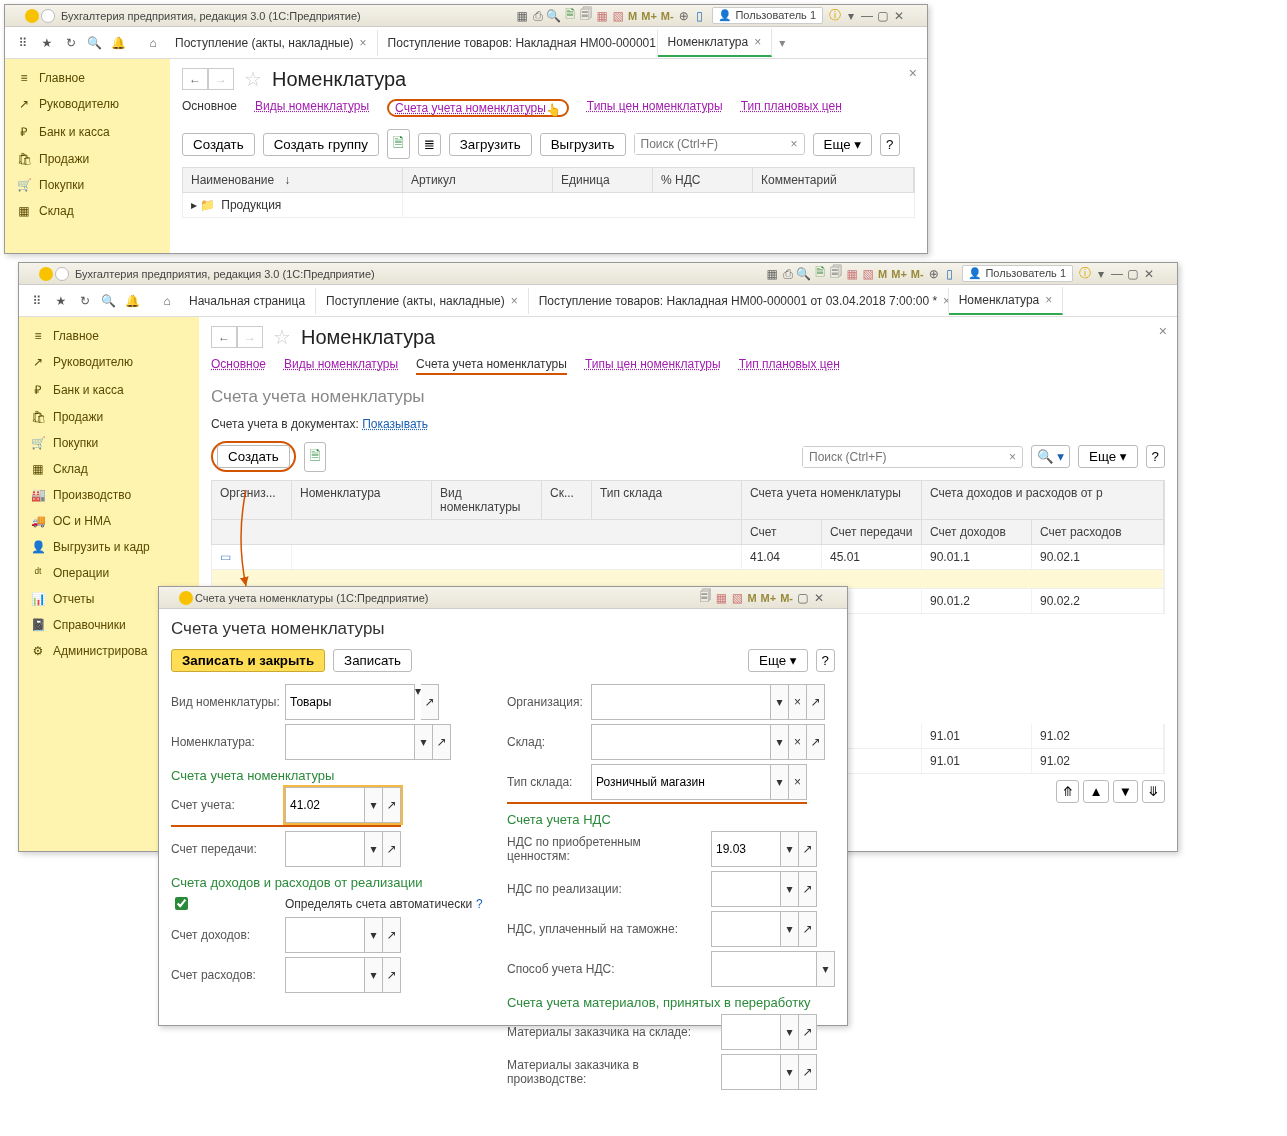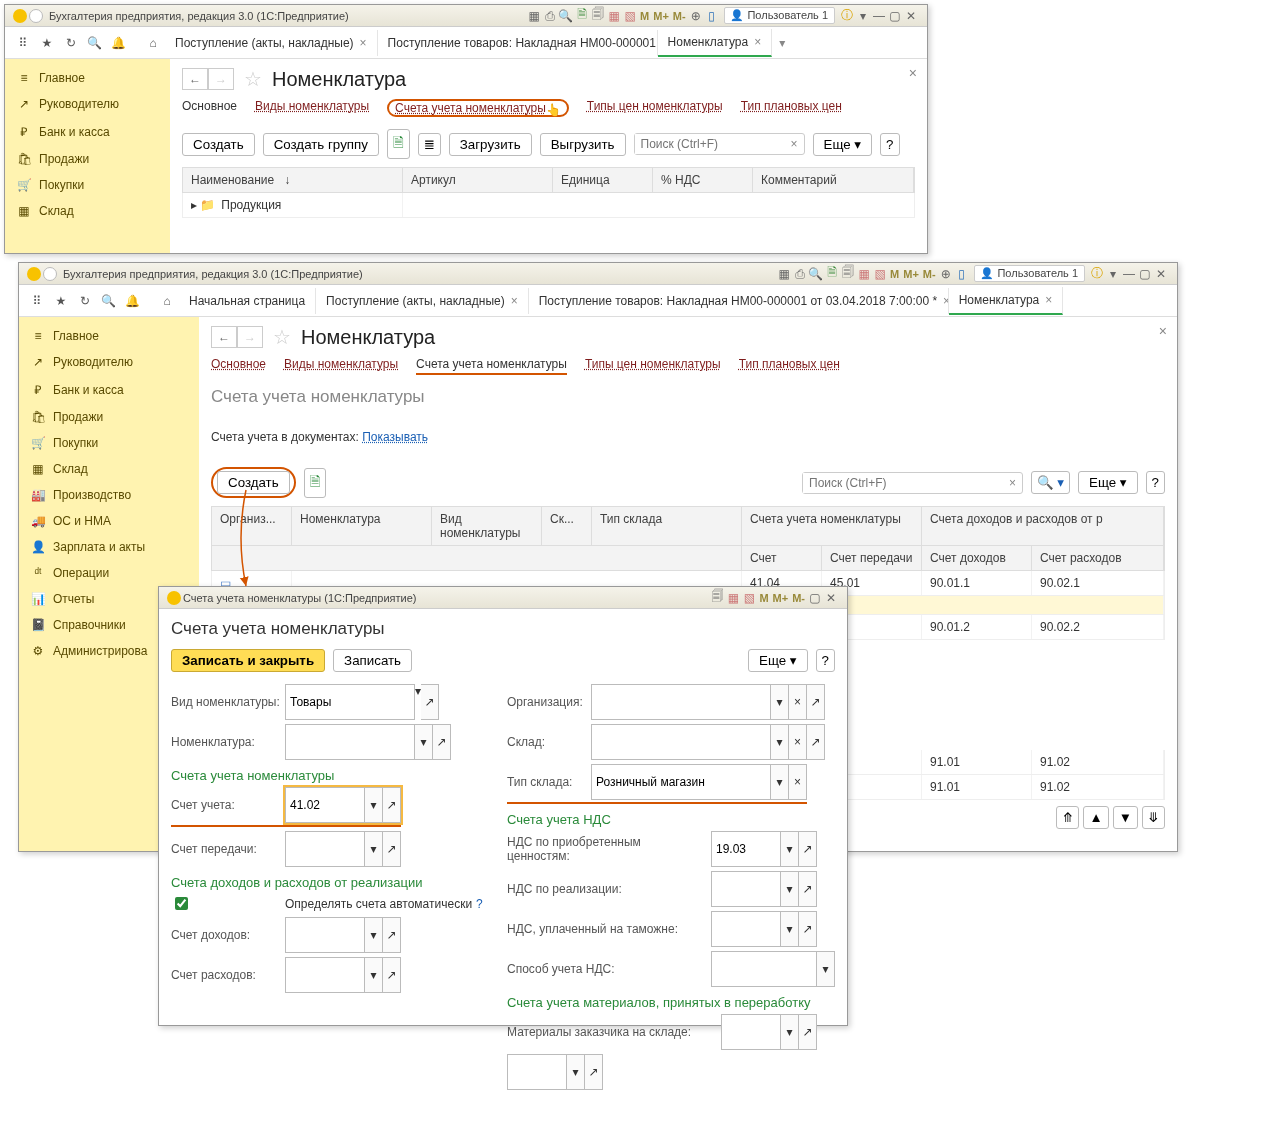--- a/index.html
+++ b/index.html
@@ -1,18 +1,18 @@
 <!DOCTYPE html>
 <html><head>
 <meta charset="utf-8">
 <style>
   * { box-sizing: border-box; font-family: Arial, sans-serif; }
   body { margin: 0; background: #fff; font-size: 12px; color: #333; position: relative; width: 1287px; height: 1136px; }
   .win { position: absolute; border: 1px solid #999; background: #f4f4f4; box-shadow: 2px 2px 6px rgba(0,0,0,.2); }
-  .titlebar { height: 22px; background: linear-gradient(#f5f3ea,#e7e4d6); display: flex; align-items: center; padding: 0 8px; font-size: 11px; color: #444; border-bottom: 1px solid #ccc; }
+  .titlebar { height: 22px; background: linear-gradient(#f5f3ea,#e7e4d6); display: flex; align-items: center; padding: 0 20px; font-size: 11px; color: #444; border-bottom: 1px solid #ccc; }
   .titlebar .logo { width: 14px; height: 14px; background: #f8c200; border-radius: 50%; margin-right: 2px; display:inline-block;}
   .titlebar .rnd { width: 14px; height: 14px; background: #fff; border:1px solid #bbb; border-radius:50%; margin-right:6px;}
   .titlebar .spacer { flex: 1; }
   .titlebar .ticon { width: 16px; text-align: center; color: #666; cursor: pointer; font-size: 12px; }
   .titlebar .mtxt { color:#998a3a; font-weight:bold; padding:0 2px;}
   .titlebar .userbox{ border:1px solid #ccc; background:#fff; padding:1px 6px; margin:0 4px; border-radius:2px;}
   .toolbar { height: 32px; background: #fff; border-bottom: 1px solid #ddd; display: flex; align-items: center; padding: 0 6px; }
   .toolbar .ticon { width: 24px; height: 24px; display:flex; align-items:center; justify-content:center; color:#555; cursor:pointer; border-radius:3px;}
   .tabs { display: flex; align-items: center; gap:0; }
   .tab { padding: 6px 10px; border-right:1px solid #e5e5e5; display:flex; align-items:center; gap:6px; cursor:pointer; max-width:280px; white-space:nowrap; overflow:hidden; text-overflow:ellipsis;}
@@ -23,21 +23,21 @@
   .sidebar { width: 165px; background: #fff3b0; padding: 6px 0; }
   .sidebar.wide{width:180px;}
   .sitem { display:flex; align-items:center; gap:8px; padding:6px 12px; color:#594a00; cursor:pointer;}
   .sitem .ico{width:14px;text-align:center;font-size:12px;}
   .main { flex:1; background:#fff; padding:8px 12px; overflow:hidden; position:relative;}
   .navbtns{display:flex; gap:0;}
   .navbtn{border:1px solid #ccc; background:#fff; width:26px; height:22px; display:flex;align-items:center;justify-content:center; color:#666; cursor:pointer;}
   .star{font-size:20px;color:#ccc;margin:0 10px;cursor:pointer;}
   h1.page{font-size:20px; font-weight:normal; margin:0; color:#222;}
   .links{display:flex; gap:18px; margin:8px 0 12px;}
-  .links a{color:#7f1d1d; text-decoration:underline dotted; cursor:pointer;text-align:center;}
+  .links a{color:#a21caf; text-decoration:underline dotted; cursor:pointer;text-align:center;}
   .links .plain{color:#333; text-decoration:none;}
   .links .sel{color:#333; text-decoration:none; border-bottom:2px solid #d35400; padding-bottom:2px;}
   .oval{border:2px solid #d35400; border-radius:24px; padding:0 6px;}
   .btnrow{display:flex; align-items:center; gap:8px; margin-bottom:8px;}
   .btn{border:1px solid #bbb; background:#fff; padding:3px 10px; border-radius:3px; cursor:pointer;}
   .btn.icon{padding:3px 5px;}
   .btn.yellow{ background:#ffdd55; border-color:#caa933; font-weight:bold;}
   .searchbox{display:flex;align-items:center;border:1px solid #ccc;border-radius:3px;background:#fff;}
   .searchbox input{border:none; outline:none; padding:3px 6px; width:150px; font-size:12px;}
   .searchbox .x{padding:0 6px;color:#888;cursor:pointer;}
@@ -266,21 +266,21 @@
       <div class="sitem">
           <span class="ico">🏭</span>
           <span>Производство</span>
         </div>
       <div class="sitem">
           <span class="ico">🚚</span>
           <span>ОС и НМА</span>
         </div>
       <div class="sitem">
           <span class="ico">👤</span>
-          <span>Зарплата и акты</span>
+          <span>Выгрузить и кадр</span>
         </div>
       <div class="sitem">
           <span class="ico">ᵈᵗ</span>
           <span>Операции</span>
         </div>
       <div class="sitem">
           <span class="ico">📊</span>
           <span>Отчеты</span>
         </div>
       <div class="sitem">
@@ -303,21 +303,21 @@
         <h1 class="page">Номенклатура</h1>
       </div>
       <div class="links">
         <a>Основное</a>
         <a>Виды номенклатуры</a>
         <span class="sel">Счета учета номенклатуры</span>
         <a>Типы цен номенклатуры</a>
         <a>Тип плановых цен</a>
       </div>
       <div class="sub" style="font-size:17px;color:#888;">Счета учета номенклатуры</div>
-      <div style="margin:23px 0;">
+      <div style="margin:10px 0;">
         <span>Счета учета в документах:</span>
         <a style="color:#1a5fb4;text-decoration:underline dotted;cursor:pointer;">Показывать</a>
       </div>
       <div class="btnrow">
         <span class="oval" style="padding:2px 4px;"><button class="btn">Создать</button></span>
         <button class="btn icon" style="color:#2a8a3a;">🗎</button>
         <span style="flex:1"></span>
         <div class="searchbox">
             <input style="width: 200px;" placeholder="Поиск (Ctrl+F)">
             <span class="x">×</span>
@@ -523,20 +523,21 @@
         <div class="section">Счета учета материалов, принятых в переработку</div>
         <div class="row">
             <label style="width:210px;">Материалы заказчика на складе:</label>
           <div class="combo">
               <input type="text" style="width: 60px;">
               <div class="cb">▾</div>
               <div class="cb">↗</div>
             </div>
         </div>
         <div class="row">
+            <label style="width:210px;">Материалы заказчика в производстве:</label>
           <div class="combo">
               <input type="text" style="width: 60px;">
               <div class="cb">▾</div>
               <div class="cb">↗</div>
             </div>
         </div>
       </div>
     </div>
   </div>
 </div>

